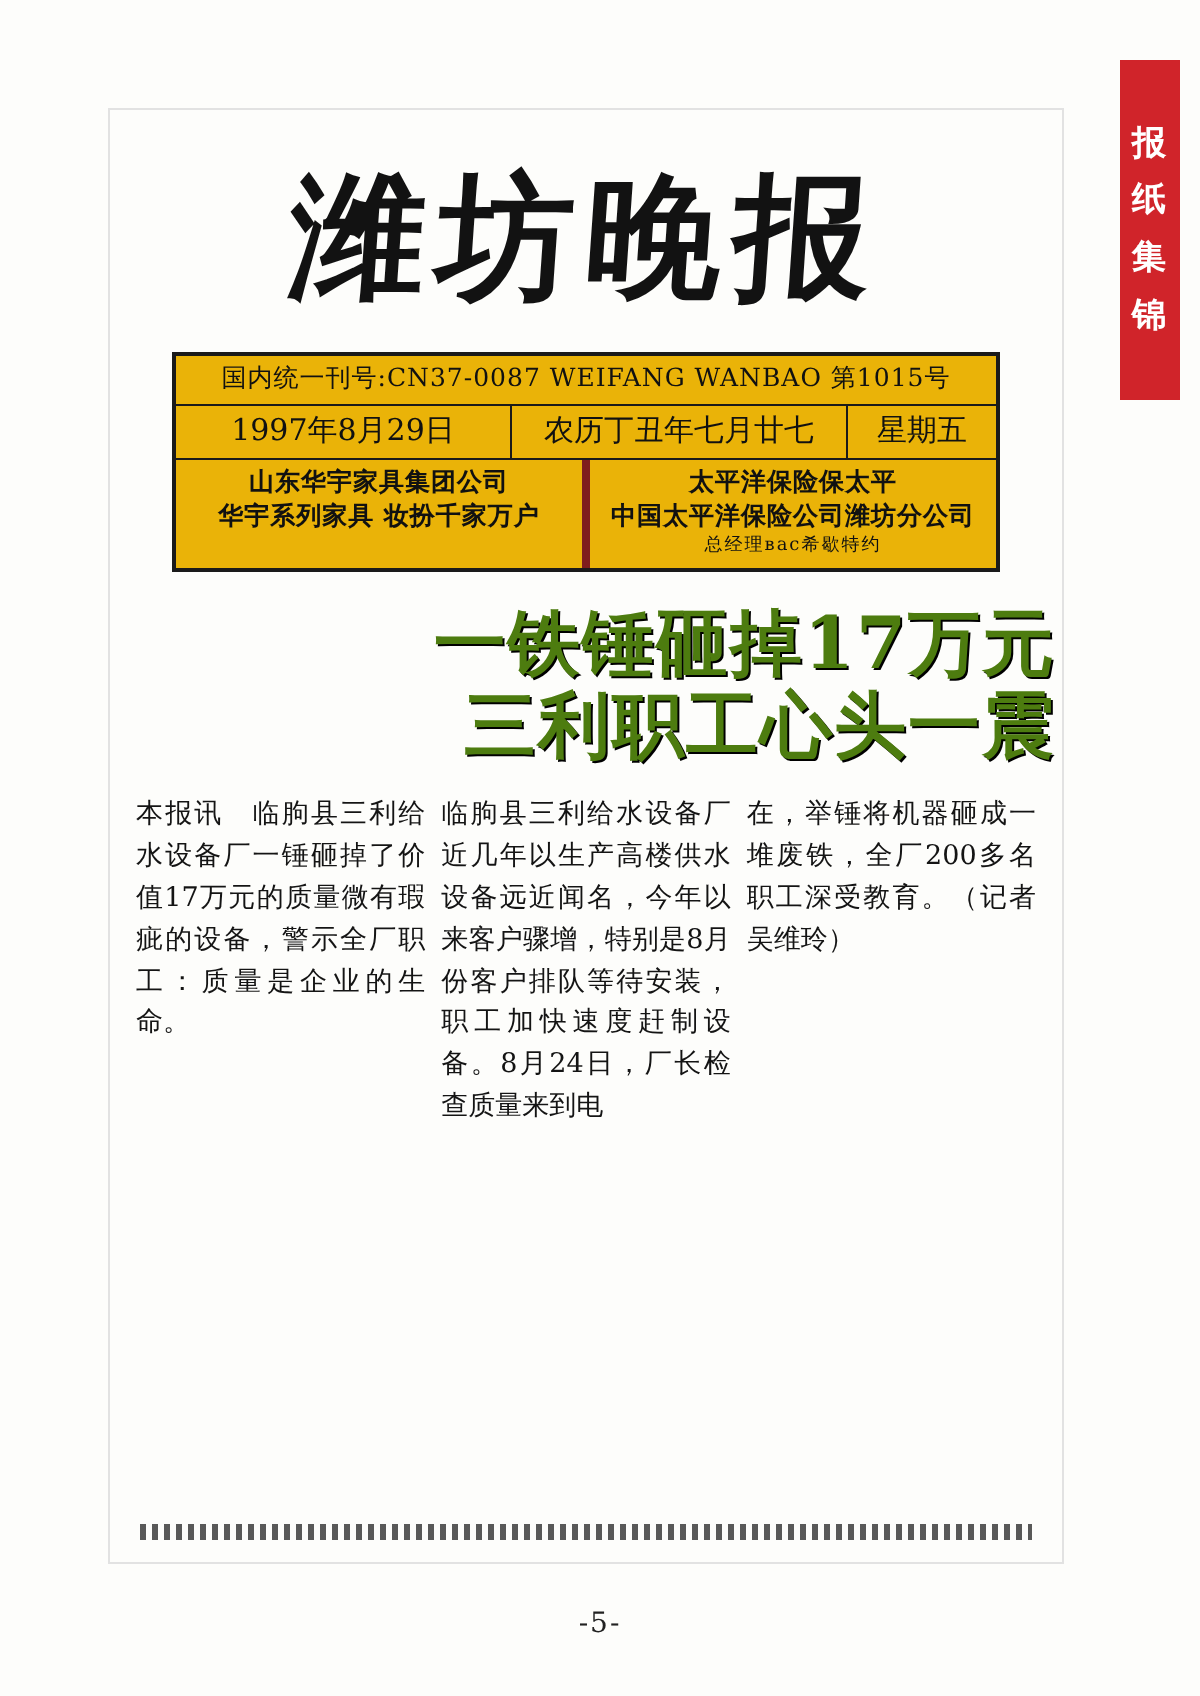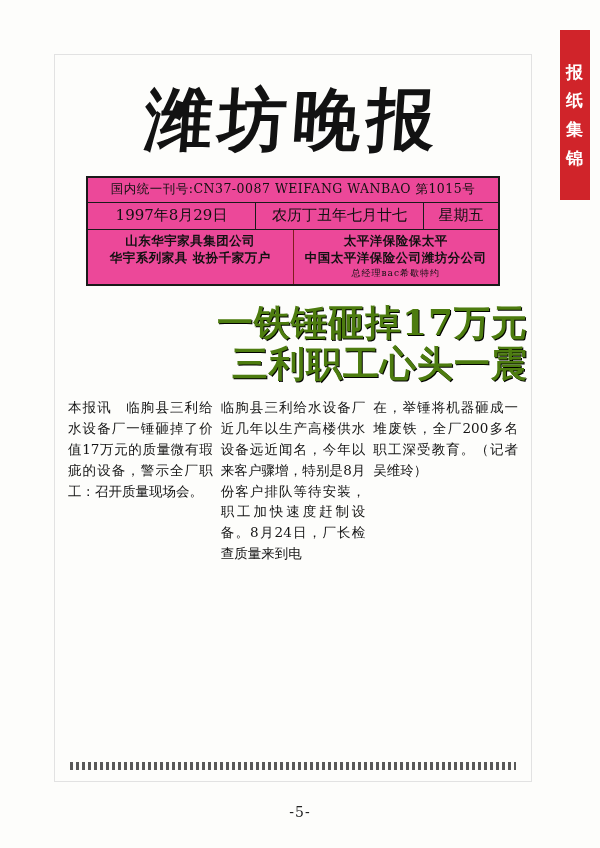--- a/index.html
+++ b/index.html
@@ -69,21 +69,21 @@
     line-height: 86px;
     color: #121212;
     white-space: nowrap;
     transform: skewX(-4deg);
   }
 
   
   .infobox {
     margin: 14px 28px 0 28px;
     border: 2px solid #1a1a1a;
-    background: #ec4899;
+    background: #eab308;
   }
   .infobox .row {
     display: flex;
     align-items: stretch;
     border-bottom: 1px solid #1a1a1a;
   }
   .infobox .row:last-child { border-bottom: none; }
 
   .issue-line {
     flex: 1;
@@ -105,21 +105,21 @@
     border-right: 1px solid #1a1a1a;
     white-space: nowrap;
   }
   .date-cell:last-child { border-right: none; flex: 0 0 70px; }
 
   .ads-row { display: flex; min-height: 46px; }
   .ad {
     flex: 1;
     text-align: center;
     padding: 3px 4px 4px 4px;
-    border-right: 1px solid #7f1d1d;
+    border-right: 4px solid #7f1d1d;
   }
   .ad:last-child { border-right: none; }
   .ad .l1 {
     font-family: "DejaVu Serif", serif;
     font-size: 12.5px;
     font-weight: bold;
     letter-spacing: 0.5px;
     line-height: 1.35;
     white-space: nowrap;
   }
@@ -246,21 +246,21 @@
         </div>
       </div>
     </div>
 
     <div class="headline">
       <div class="hl">一铁锤砸掉17万元</div>
       <div class="hl">三利职工心头一震</div>
     </div>
 
     <div class="article">
-      <div class="col">本报讯　临朐县三利给水设备厂一锤砸掉了价值17万元的质量微有瑕疵的设备，警示全厂职工：召开质量现场会。</div>
+      <div class="col">本报讯　临朐县三利给水设备厂一锤砸掉了价值17万元的质量微有瑕疵的设备，警示全厂职工：质量是企业的生命。</div>
       <div class="col">临朐县三利给水设备厂近几年以生产高楼供水设备远近闻名，今年以来客户骤增，特别是8月份客户排队等待安装，职工加快速度赶制设备。8月24日，厂长检查质量来到电</div>
       <div class="col">在，举锤将机器砸成一堆废铁，全厂200多名职工深受教育。（记者吴维玲）</div>
     </div>
 
     <div class="bottom-rule"></div>
   </div>
 
   <div class="page-number">-5-</div>
 </div>
 

